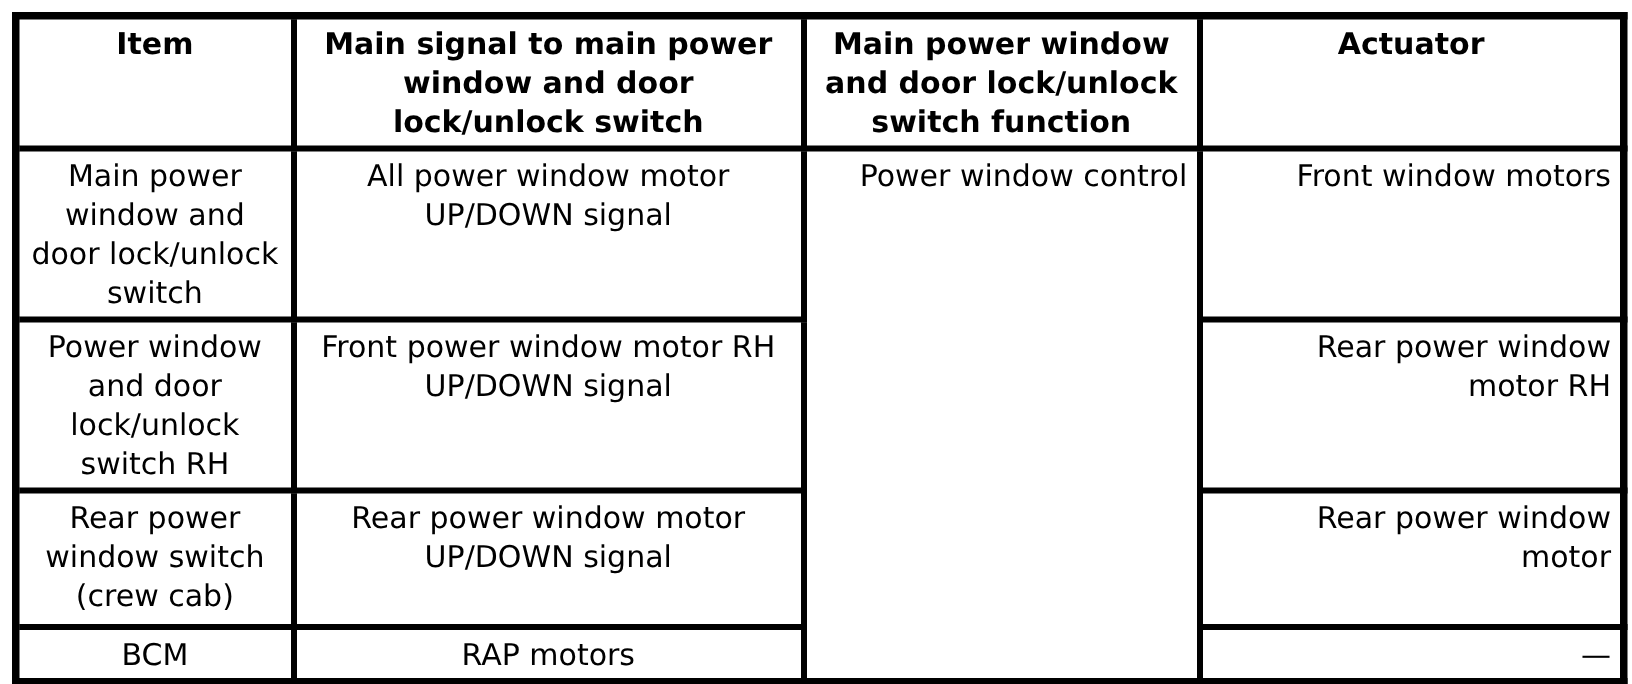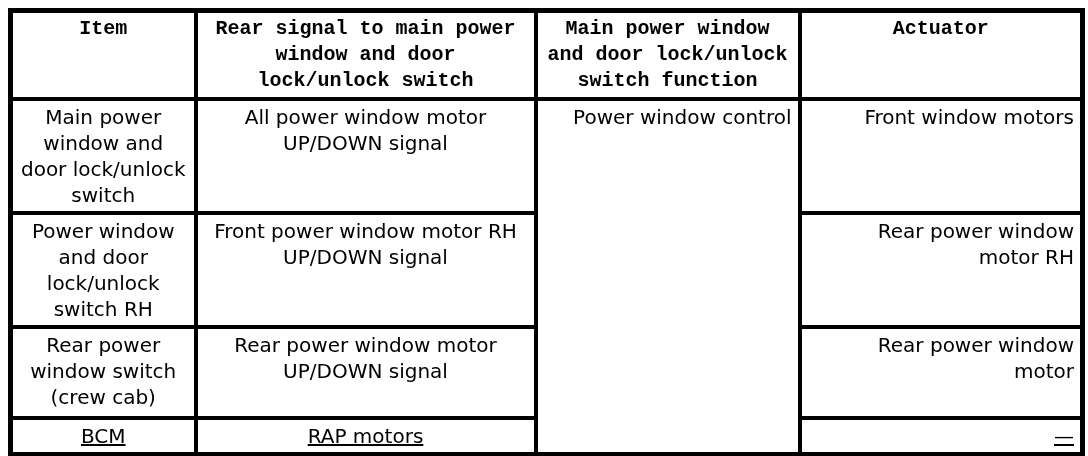--- a/index.html
+++ b/index.html
@@ -31,41 +31,41 @@
     white-space: pre-line;
     overflow: hidden;
     box-sizing: border-box;
   }
   table.sig th {
     font-weight: bold;
     text-align: center;
   }
   td.c-left   { text-align: center; }
   td.c-center { text-align: right; }
-  tr.r-head { height: 86px; font-family: Liberation Mono, monospace; }
+  tr.r-head { height: 86px; }
   tr.r-1 { height: 112px; }
   tr.r-2 { height: 112px; }
   tr.r-3 { height: 91px; margin-top: 36px; }
-  tr.r-4 { height: 34px; text-decoration: underline; }
+  tr.r-4 { height: 34px; }
 </style>
 </head>
 <body>
 
 <div class="page">
   <table class="sig">
     <colgroup>
       <col style="width:185px">
       <col style="width:340px">
       <col style="width:264px">
       <col style="width:283px">
     </colgroup>
     <thead>
       <tr class="r-head">
         <th>Item</th>
-        <th>Rear signal to main power
+        <th>Main signal to main power
 window and door
 lock/unlock switch</th>
         <th>Main power window
 and door lock/unlock
 switch function</th>
         <th>Actuator</th>
       </tr>
     </thead>
     <tbody>
       <tr class="r-1">

